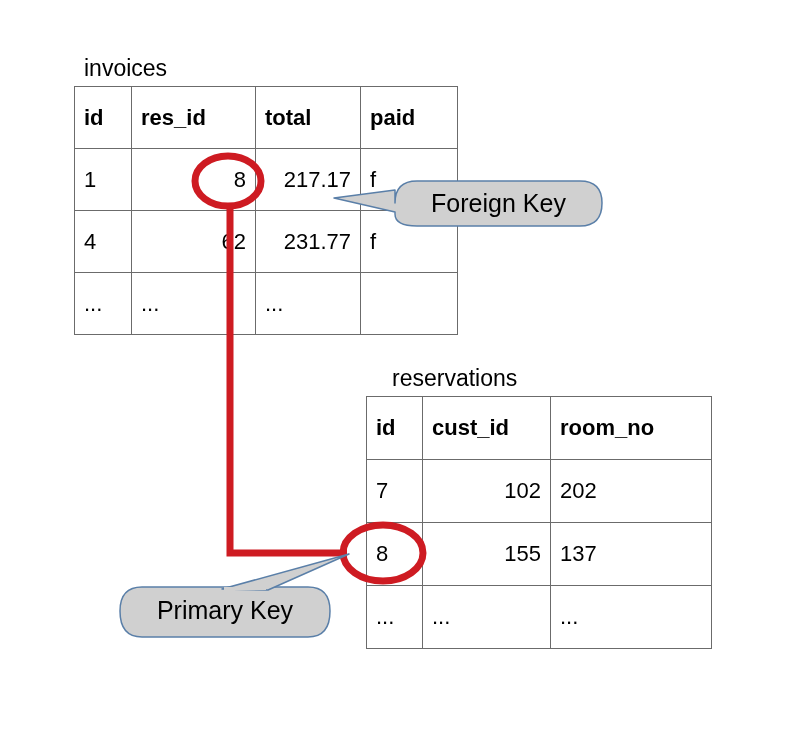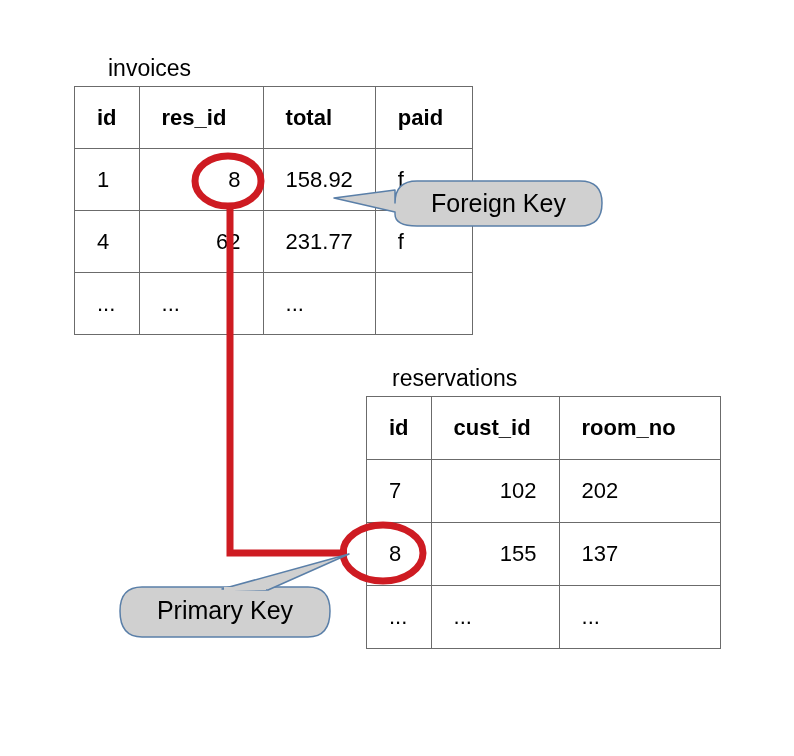--- a/index.html
+++ b/index.html
@@ -24,35 +24,35 @@
   }
 
   
   .table-title {
     position: absolute;
     font-size: 23px;
     line-height: 27px;
     color: #000;
     white-space: nowrap;
   }
-  #invoices-title { left: 84px; top: 55px; margin-left: 24px; }
+  #invoices-title { left: 84px; top: 55px; }
   #reservations-title { left: 392px; top: 365px; }
 
   
   .db-table {
     position: absolute;
     border-collapse: collapse;
     table-layout: fixed;
     background: #ffffff;
   }
   .db-table td, .db-table th {
     border: 1px solid #6b6b6b;
     font-size: 22px;
     font-weight: normal;
-    padding: 0 22px;
+    padding: 0 9px;
     color: #000;
     background: transparent;
   }
   .db-table th {
     font-weight: bold;
     text-align: left;
   }
   .cell-left   { text-align: left; }
   .cell-right  { text-align: right; }
   .cell-center { }
@@ -103,21 +103,21 @@
         <th class="cell-left">id</th>
         <th class="cell-left">res_id</th>
         <th class="cell-left">total</th>
         <th class="cell-left">paid</th>
       </tr>
     </thead>
     <tbody>
       <tr>
         <td class="cell-left">1</td>
         <td class="cell-right">8</td>
-        <td class="cell-right">158.92</td>
+        <td class="cell-right">217.17</td>
         <td class="cell-left">f</td>
       </tr>
       <tr>
         <td class="cell-left">4</td>
         <td class="cell-right">62</td>
         <td class="cell-right">231.77</td>
         <td class="cell-left">f</td>
       </tr>
       <tr>
         <td class="cell-left">...</td>

